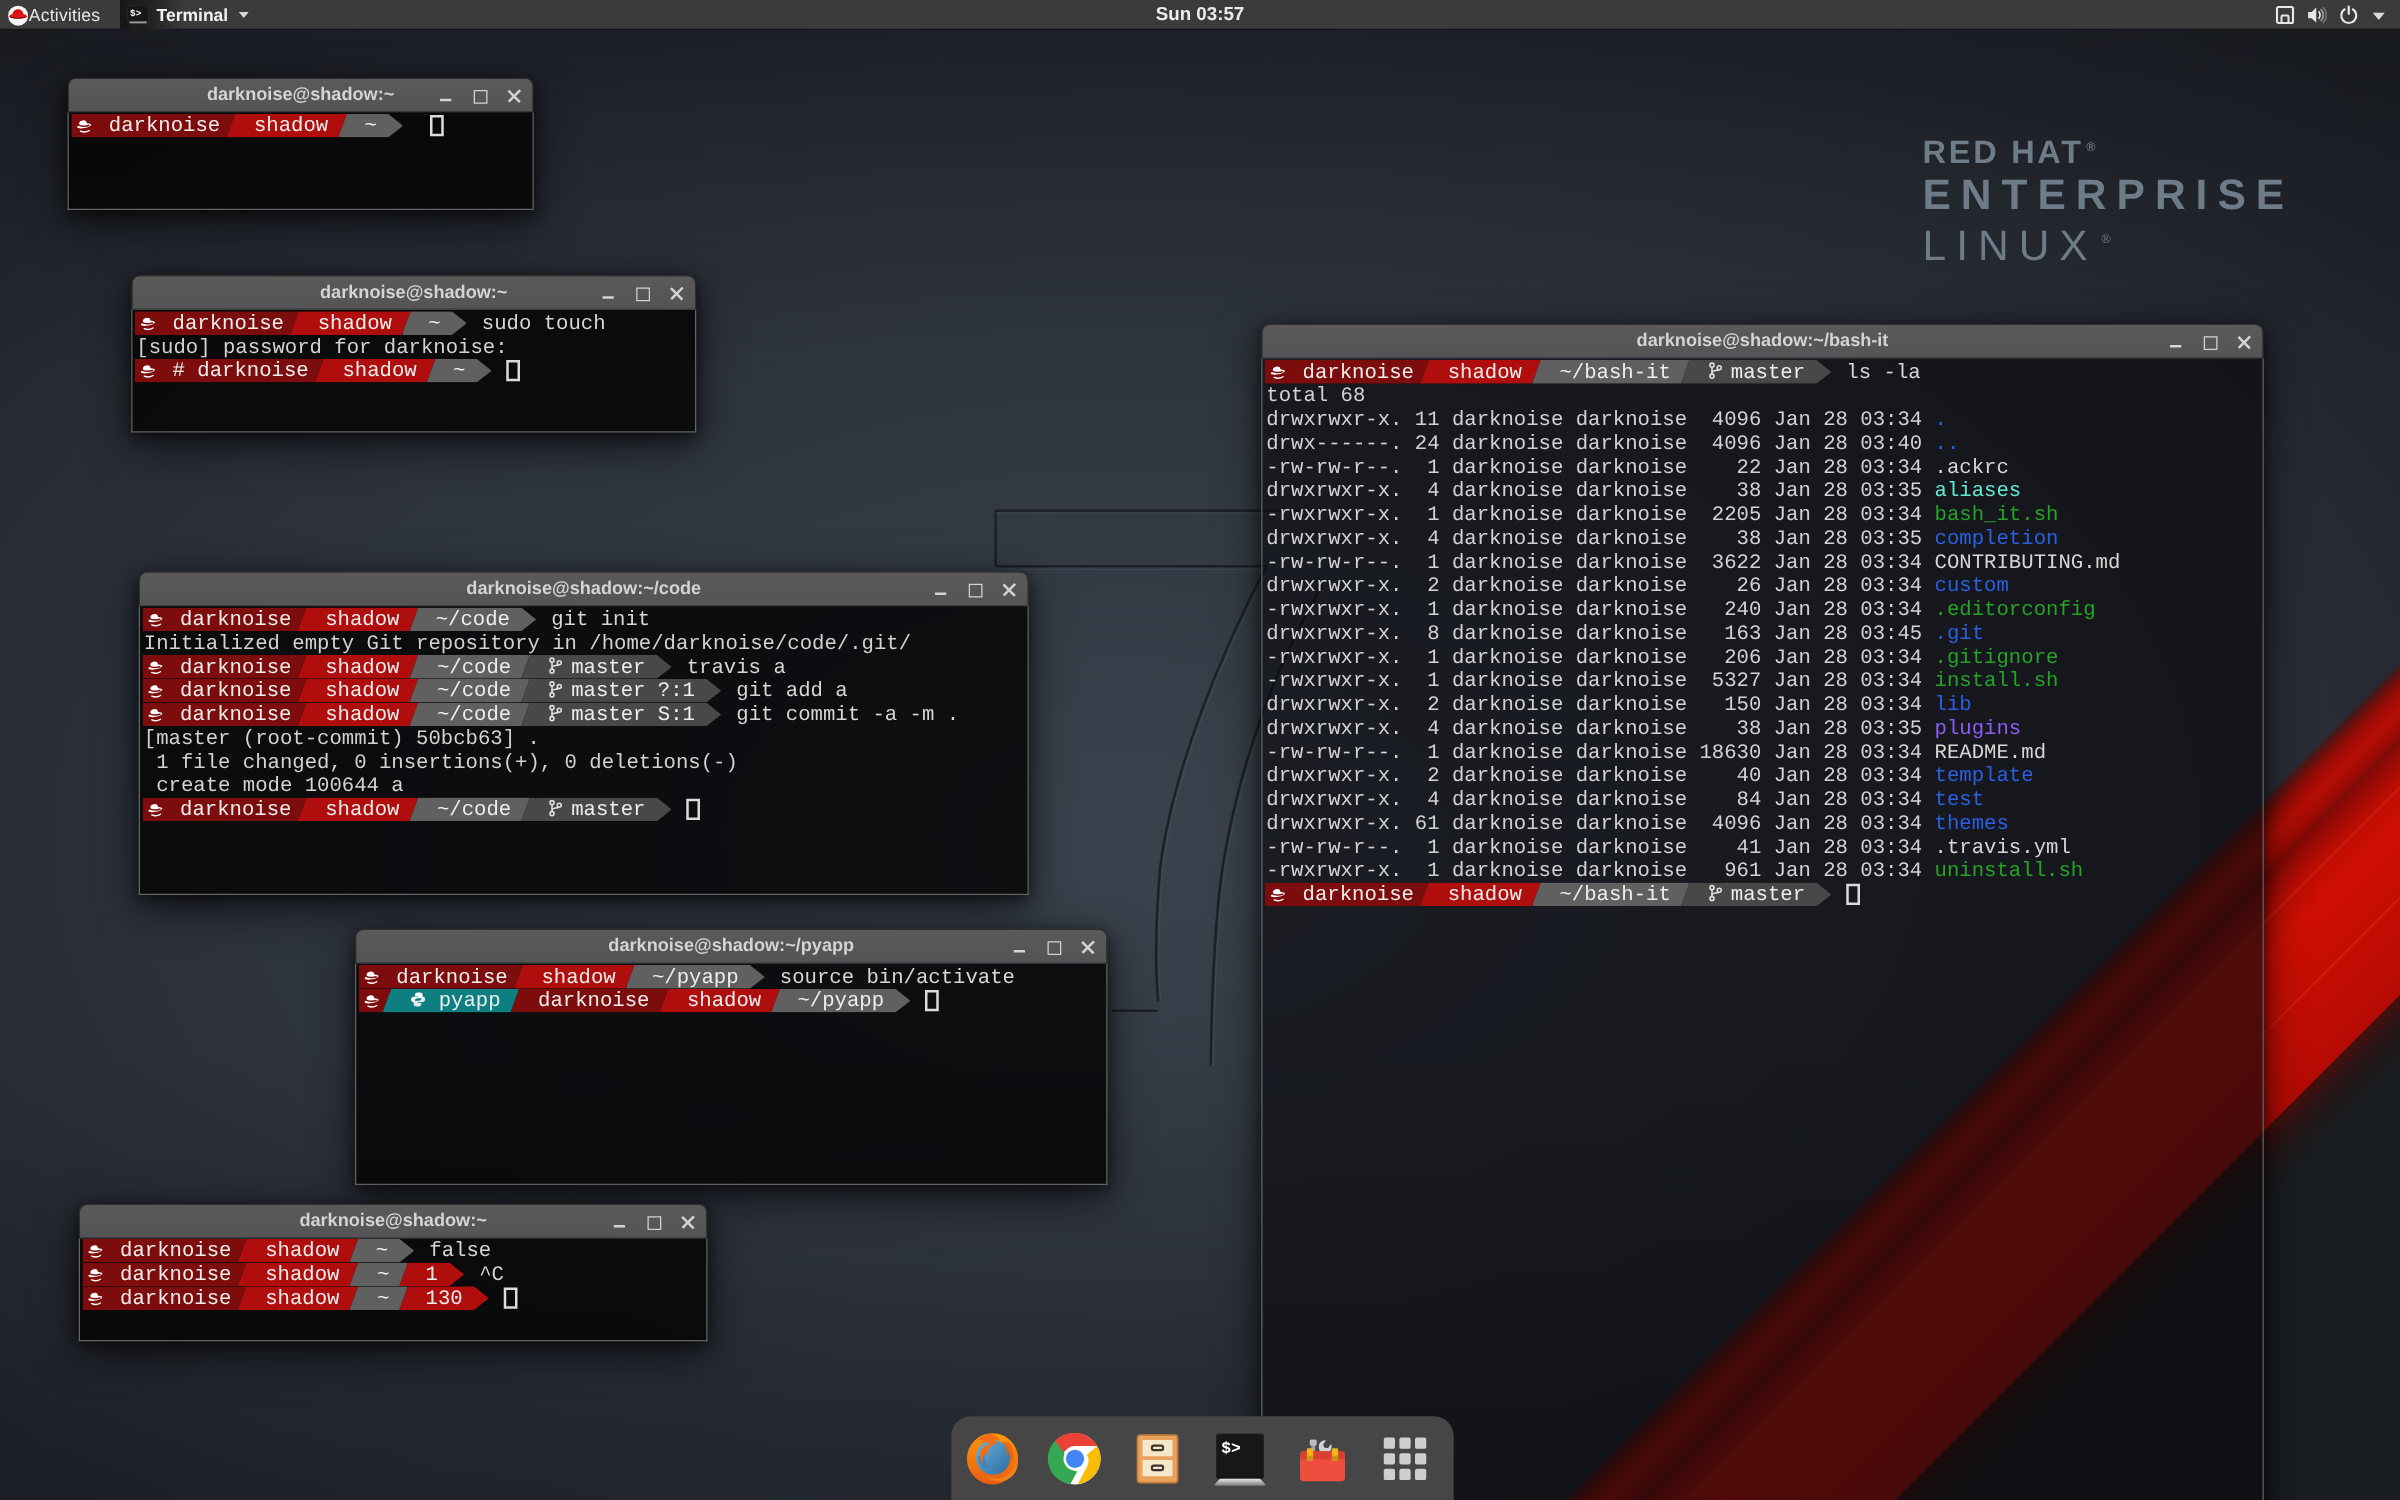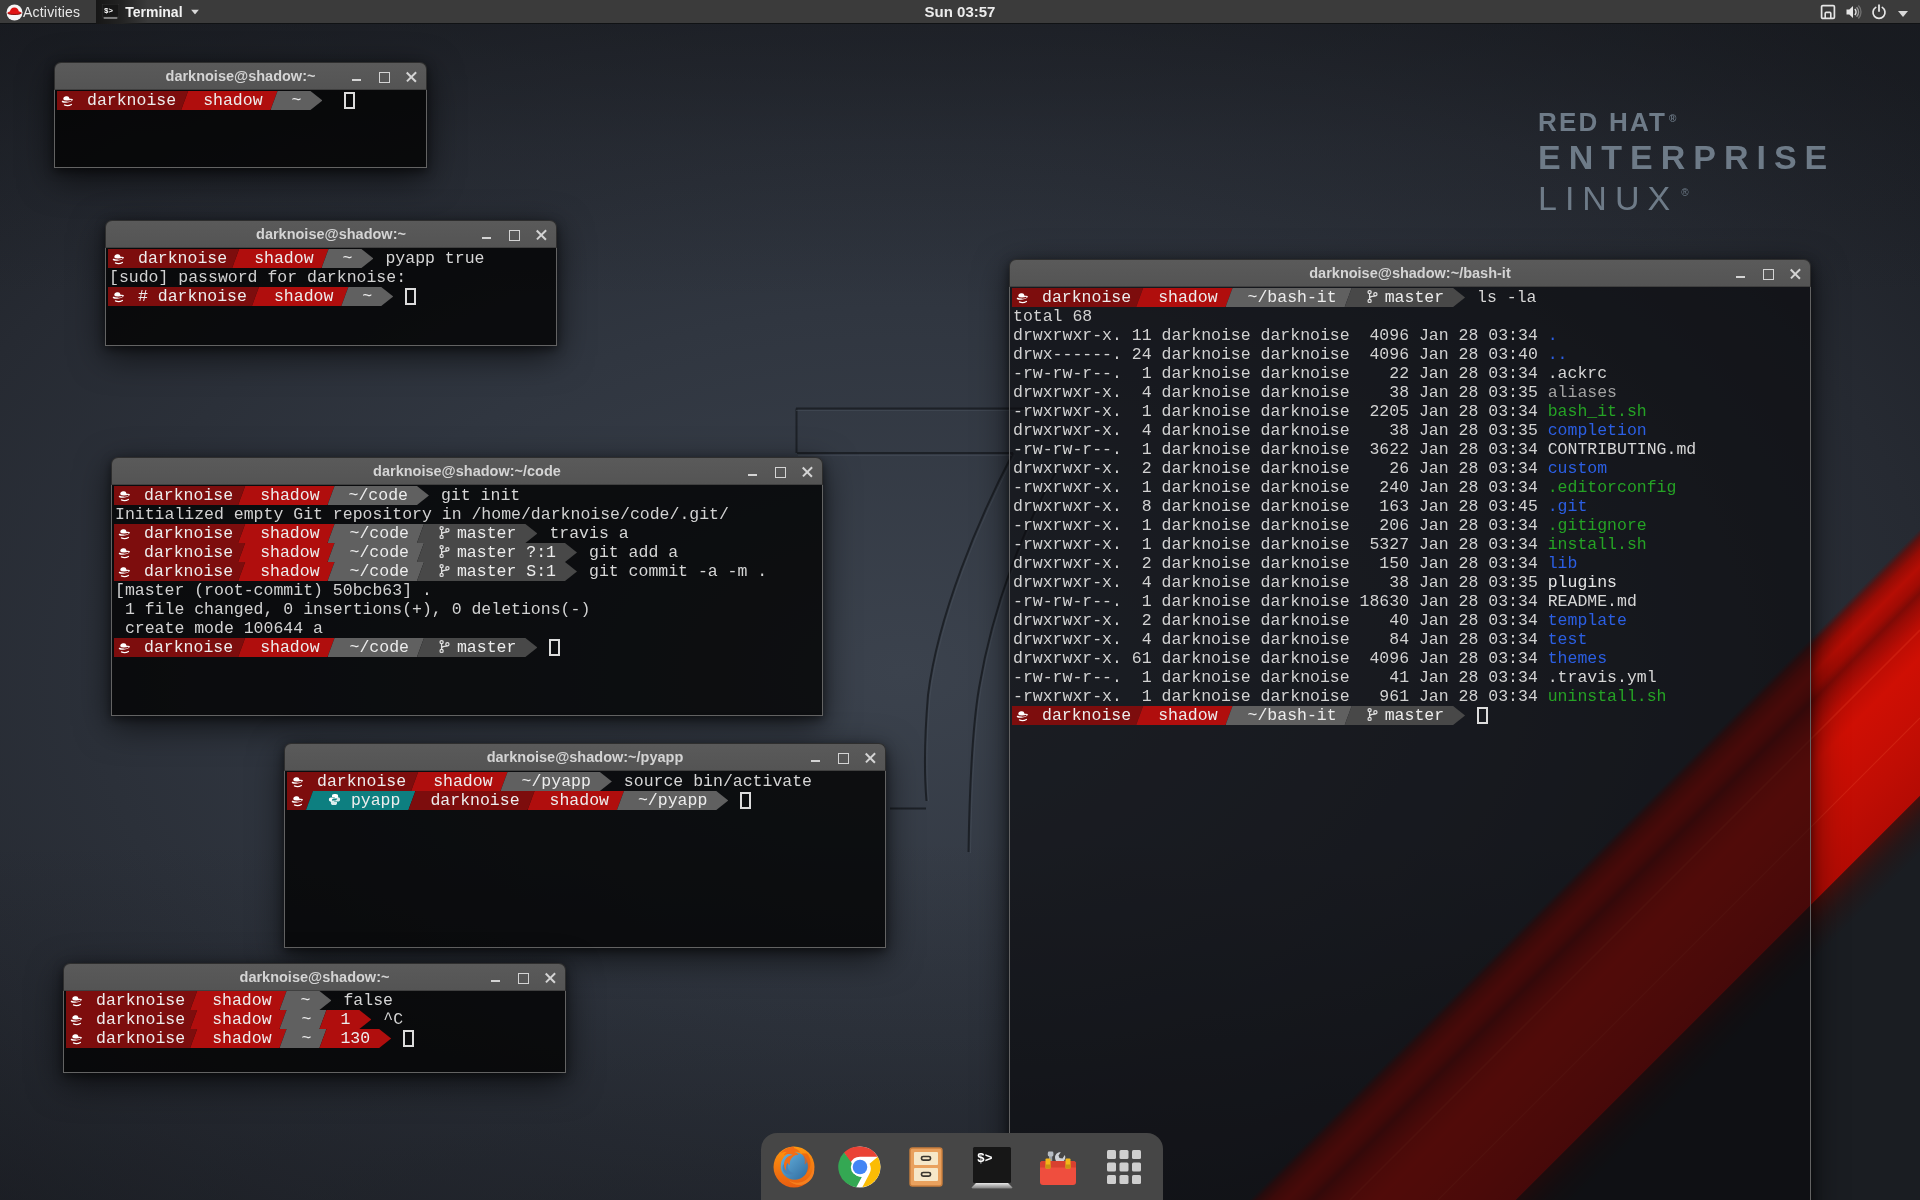--- a/index.html
+++ b/index.html
@@ -199,21 +199,21 @@
           <span class="bmax"></span>
           <span class="bcls"></span>
         </span>
       </div>
 <div class="term" style="background:rgba(2,2,3,0.80)">
         <div class="row" style="top:1px"><span class="sg first c-dk"><svg class="hat" width="15" height="13" viewBox="0 0 15 13">
               <ellipse cx="6.4" cy="4.9" rx="3.1" ry="2.6" fill="#fff" transform="rotate(-13 6.4 4.9)"></ellipse>
               <ellipse cx="7.3" cy="6.7" rx="5.7" ry="1.75" fill="#fff" transform="rotate(-11 7.3 6.7)"></ellipse>
               <path d="M2.6 5.9 c1.8 1.4 6.3 1.5 8.8.3" stroke="#7d0d0d" stroke-width="1.2" fill="none"></path>
               <path d="M4.4 10.9 c2.1.9 5.1.7 7-.5" stroke="#fff" stroke-width="1.15" fill="none" stroke-linecap="round"></path>
-            </svg>darknoise</span><span class="sg sm c-br">shadow</span><span class="sg se c-dir">~</span><span class="cmd" style="margin-left:12px">pyapp true</span></div>
+            </svg>darknoise</span><span class="sg sm c-br">shadow</span><span class="sg se c-dir">~</span><span class="cmd" style="margin-left:12px">sudo touch</span></div>
         <div class="row" style="top:20px"><span class="out">[sudo] password for darknoise:</span></div>
         <div class="row" style="top:39px"><span class="sg first c-dk"><svg class="hat" width="15" height="13" viewBox="0 0 15 13">
               <ellipse cx="6.4" cy="4.9" rx="3.1" ry="2.6" fill="#fff" transform="rotate(-13 6.4 4.9)"></ellipse>
               <ellipse cx="7.3" cy="6.7" rx="5.7" ry="1.75" fill="#fff" transform="rotate(-11 7.3 6.7)"></ellipse>
               <path d="M2.6 5.9 c1.8 1.4 6.3 1.5 8.8.3" stroke="#7d0d0d" stroke-width="1.2" fill="none"></path>
               <path d="M4.4 10.9 c2.1.9 5.1.7 7-.5" stroke="#fff" stroke-width="1.15" fill="none" stroke-linecap="round"></path>
             </svg>#&nbsp;darknoise</span><span class="sg sm c-br">shadow</span><span class="sg se c-dir">~</span><span class="cur" style="margin-left:12px"></span></div>
       </div>
 </div>
 <div class="win" style="left:111px;top:457px;width:712px;height:259px">
@@ -372,31 +372,31 @@
                 <circle cx="9.4" cy="5.2" r="1.6"></circle>
                 <circle cx="3.6" cy="11.9" r="1.6"></circle>
                 <path d="M3.6 4.8v5.5"></path>
                 <path d="M3.6 9.2c0-2.4 3.6-1.3 5.8-2.6"></path>
               </g>
             </svg>master</span><span class="cmd" style="margin-left:12px">ls -la</span></div>
         <div class="row" style="top:20px"><span class="out">total 68</span></div>
         <div class="row" style="top:39px"><span class="out">drwxrwxr-x. 11 darknoise darknoise  4096 Jan 28 03:34 <span style="color:#2b5fe4">.</span></span></div>
         <div class="row" style="top:58px"><span class="out">drwx------. 24 darknoise darknoise  4096 Jan 28 03:40 <span style="color:#2b5fe4">..</span></span></div>
         <div class="row" style="top:77px"><span class="out">-rw-rw-r--.  1 darknoise darknoise    22 Jan 28 03:34 <span style="color:#d6d6d6">.ackrc</span></span></div>
-        <div class="row" style="top:96px"><span class="out">drwxrwxr-x.  4 darknoise darknoise    38 Jan 28 03:35 <span style="color:#a3a3a3">aliases</span></span></div>
+        <div class="row" style="top:96px"><span class="out">drwxrwxr-x.  4 darknoise darknoise    38 Jan 28 03:35 <span style="color:#5eead4">aliases</span></span></div>
         <div class="row" style="top:115px"><span class="out">-rwxrwxr-x.  1 darknoise darknoise  2205 Jan 28 03:34 <span style="color:#25a325">bash_it.sh</span></span></div>
         <div class="row" style="top:134px"><span class="out">drwxrwxr-x.  4 darknoise darknoise    38 Jan 28 03:35 <span style="color:#2b5fe4">completion</span></span></div>
         <div class="row" style="top:153px"><span class="out">-rw-rw-r--.  1 darknoise darknoise  3622 Jan 28 03:34 <span style="color:#d6d6d6">CONTRIBUTING.md</span></span></div>
         <div class="row" style="top:172px"><span class="out">drwxrwxr-x.  2 darknoise darknoise    26 Jan 28 03:34 <span style="color:#2b5fe4">custom</span></span></div>
         <div class="row" style="top:191px"><span class="out">-rwxrwxr-x.  1 darknoise darknoise   240 Jan 28 03:34 <span style="color:#25a325">.editorconfig</span></span></div>
         <div class="row" style="top:210px"><span class="out">drwxrwxr-x.  8 darknoise darknoise   163 Jan 28 03:45 <span style="color:#2b5fe4">.git</span></span></div>
         <div class="row" style="top:229px"><span class="out">-rwxrwxr-x.  1 darknoise darknoise   206 Jan 28 03:34 <span style="color:#25a325">.gitignore</span></span></div>
         <div class="row" style="top:248px"><span class="out">-rwxrwxr-x.  1 darknoise darknoise  5327 Jan 28 03:34 <span style="color:#25a325">install.sh</span></span></div>
         <div class="row" style="top:267px"><span class="out">drwxrwxr-x.  2 darknoise darknoise   150 Jan 28 03:34 <span style="color:#2b5fe4">lib</span></span></div>
-        <div class="row" style="top:286px"><span class="out">drwxrwxr-x.  4 darknoise darknoise    38 Jan 28 03:35 <span style="color:#e5e5e5">plugins</span></span></div>
+        <div class="row" style="top:286px"><span class="out">drwxrwxr-x.  4 darknoise darknoise    38 Jan 28 03:35 <span style="color:#8b5cf6">plugins</span></span></div>
         <div class="row" style="top:305px"><span class="out">-rw-rw-r--.  1 darknoise darknoise 18630 Jan 28 03:34 <span style="color:#d6d6d6">README.md</span></span></div>
         <div class="row" style="top:324px"><span class="out">drwxrwxr-x.  2 darknoise darknoise    40 Jan 28 03:34 <span style="color:#2b5fe4">template</span></span></div>
         <div class="row" style="top:343px"><span class="out">drwxrwxr-x.  4 darknoise darknoise    84 Jan 28 03:34 <span style="color:#2b5fe4">test</span></span></div>
         <div class="row" style="top:362px"><span class="out">drwxrwxr-x. 61 darknoise darknoise  4096 Jan 28 03:34 <span style="color:#2b5fe4">themes</span></span></div>
         <div class="row" style="top:381px"><span class="out">-rw-rw-r--.  1 darknoise darknoise    41 Jan 28 03:34 <span style="color:#d6d6d6">.travis.yml</span></span></div>
         <div class="row" style="top:400px"><span class="out">-rwxrwxr-x.  1 darknoise darknoise   961 Jan 28 03:34 <span style="color:#25a325">uninstall.sh</span></span></div>
         <div class="row" style="top:419px"><span class="sg first c-dk"><svg class="hat" width="15" height="13" viewBox="0 0 15 13">
               <ellipse cx="6.4" cy="4.9" rx="3.1" ry="2.6" fill="#fff" transform="rotate(-13 6.4 4.9)"></ellipse>
               <ellipse cx="7.3" cy="6.7" rx="5.7" ry="1.75" fill="#fff" transform="rotate(-11 7.3 6.7)"></ellipse>
               <path d="M2.6 5.9 c1.8 1.4 6.3 1.5 8.8.3" stroke="#7d0d0d" stroke-width="1.2" fill="none"></path>

